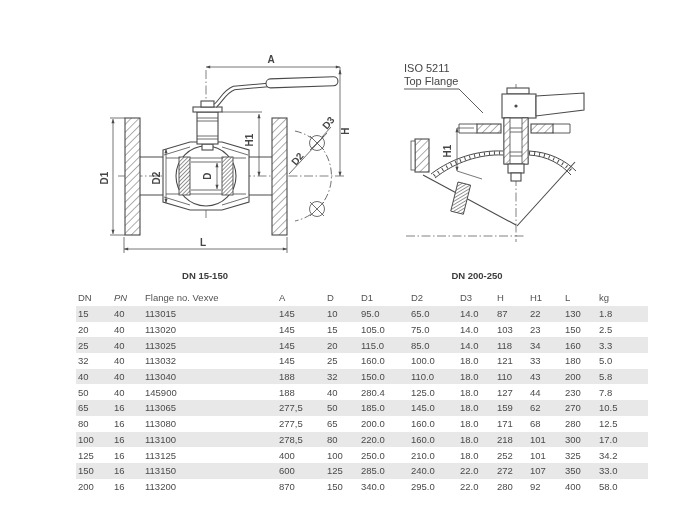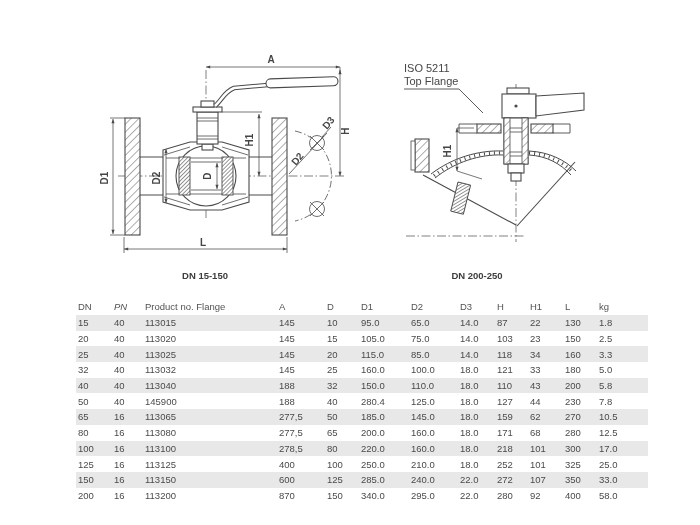--- a/index.html
+++ b/index.html
@@ -1,20 +1,20 @@
 <!DOCTYPE html>
 <html><head>
 <meta charset="utf-8">
 <style>
   html,body{margin:0;padding:0;background:#fff;}
   body{width:700px;height:525px;position:relative;overflow:hidden;
        font-family:"Liberation Sans", sans-serif;color:#4a4a4a;}
   #drawing{position:absolute;left:0;top:0;}
   #spec-table-wrap{position:absolute;left:76px;top:289px;width:549px;}
-  table{border-collapse:collapse;table-layout:fixed;width:548px;margin-top:9px;}
+  table{border-collapse:collapse;table-layout:fixed;width:548px;}
   th,td{font-size:9.5px;font-weight:normal;text-align:left;vertical-align:middle;
         height:15.7px;padding:0 0 0 2px;white-space:nowrap;overflow:hidden;color:#4a4a4a;}
   thead th{height:17px;color:#525252;}
   tbody tr:nth-child(odd) td{background:#e8e8e8;}
   svg text{fill:#454545;}
   .dimlbl{font-size:10px;font-weight:bold;}
   .cap{font-size:9.5px;font-weight:bold;fill:#3c3c3c;}
   .anno{font-size:11px;font-weight:normal;}
 </style>
 </head>
@@ -202,21 +202,21 @@
     </g>
   </g>
 </svg>
 
 <div id="spec-table-wrap">
   <table>
     <thead>
       <tr>
           <th style="width: 34px;">DN</th>
           <th style="width: 29px; font-style: italic;">PN</th>
-          <th style="width: 132px;">Product no. Flange</th>
+          <th style="width: 132px;">Flange no. Vexve</th>
           <th style="width: 46px;">A</th>
           <th style="width: 32px;">D</th>
           <th style="width: 48px;">D1</th>
           <th style="width: 47px;">D2</th>
           <th style="width: 35px;">D3</th>
           <th style="width: 31px;">H</th>
           <th style="width: 33px;">H1</th>
           <th style="width: 32px;">L</th>
           <th style="width: 49px;">kg</th>
         </tr>
@@ -353,21 +353,21 @@
           <td>16</td>
           <td>113125</td>
           <td>400</td>
           <td>100</td>
           <td>250.0</td>
           <td>210.0</td>
           <td>18.0</td>
           <td>252</td>
           <td>101</td>
           <td>325</td>
-          <td>25.0</td>
+          <td>34.2</td>
         </tr>
         <tr>
           <td>150</td>
           <td>16</td>
           <td>113150</td>
           <td>600</td>
           <td>125</td>
           <td>285.0</td>
           <td>240.0</td>
           <td>22.0</td>

